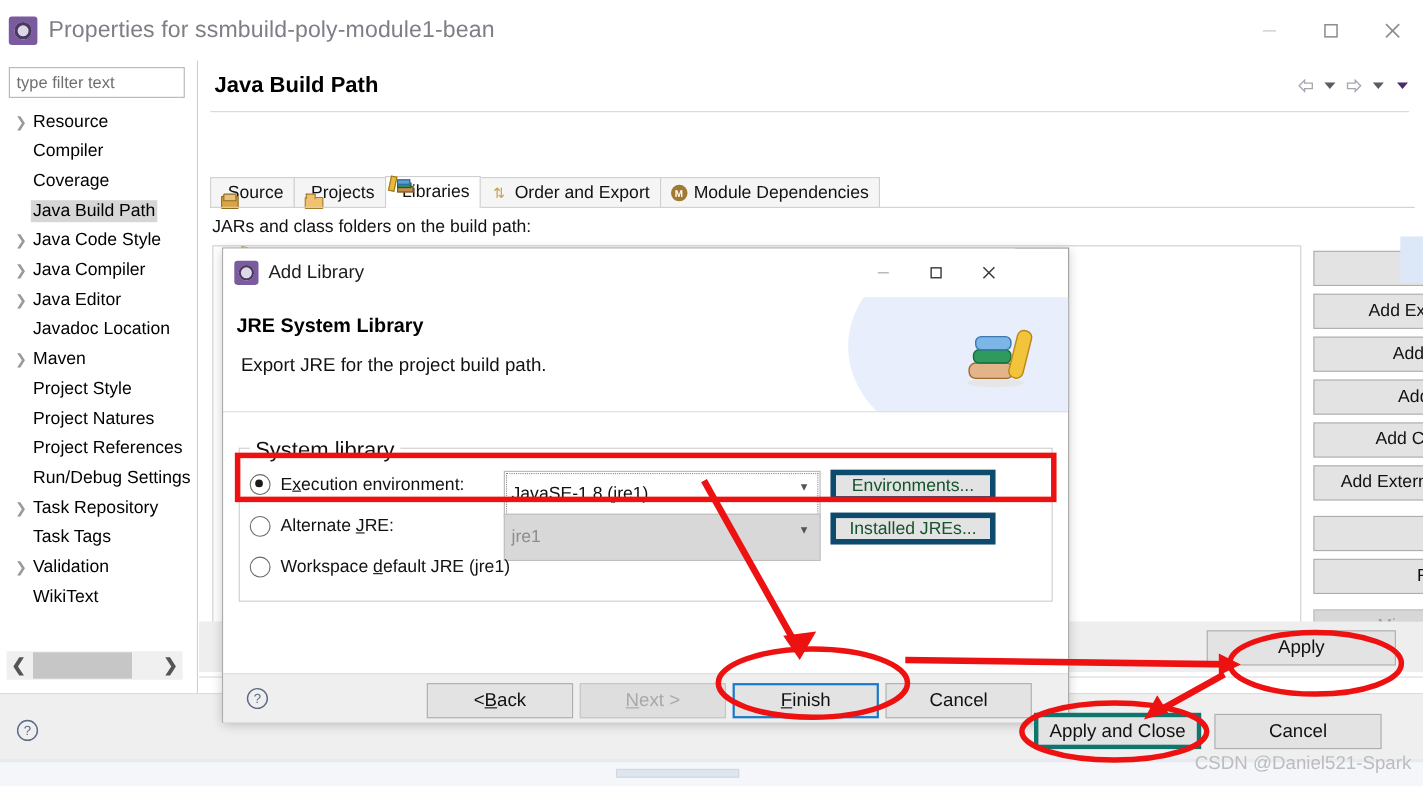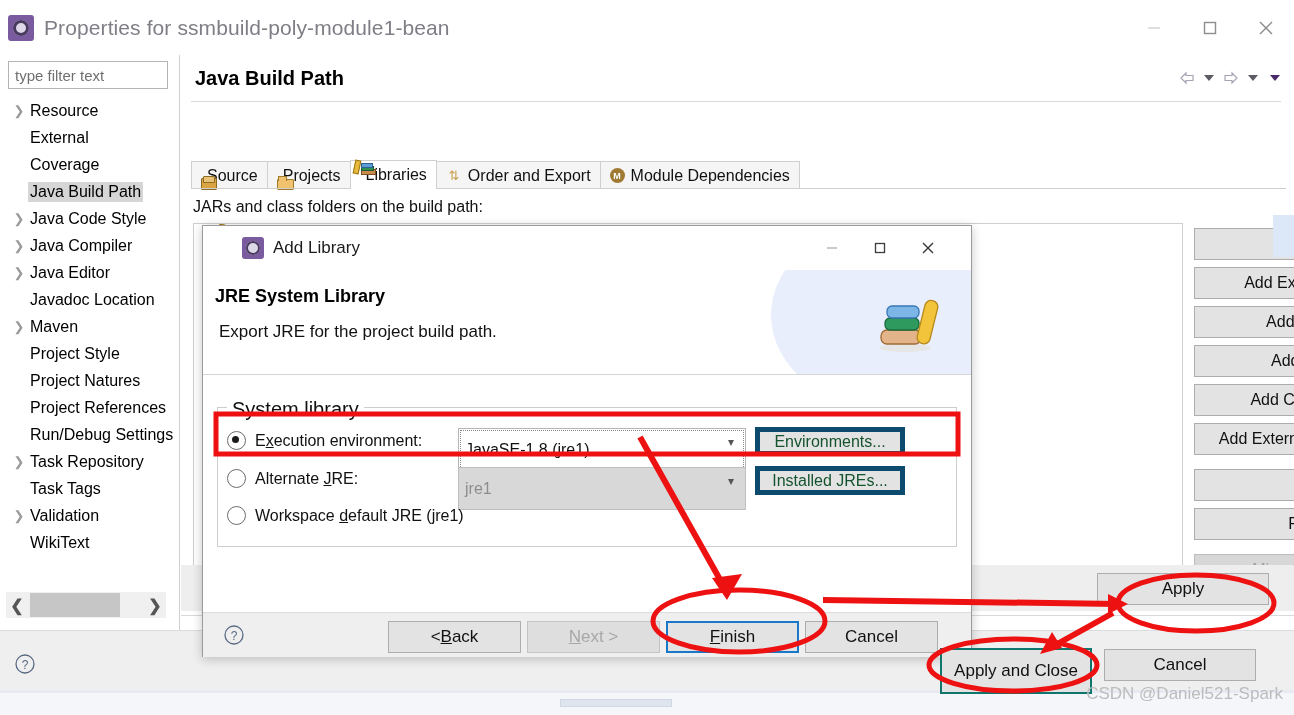--- a/index.html
+++ b/index.html
@@ -137,22 +137,22 @@
     display:flex;align-items:center;justify-content:center;font-size:17px;color:#111;
   }
 
   
   #props-bottombar{
     position:absolute;left:0;top:630px;width:1294px;height:60px;background:#efefef;
     border-top:1px solid #dcdcdc;
   }
   #help-icon-bottom{position:absolute;left:14px;top:22px;width:22px;height:22px;}
   #apply-close-btn{
-    position:absolute;left:940px;top:648px;width:152px;height:46px;
-    background:#e3e3e3;border:2px solid #0f766e;box-sizing:border-box;
+    position:absolute;left:940px;top:648px;width:152px;height:33px;
+    background:#e3e3e3;border:4px solid #0f766e;box-sizing:border-box;
     display:flex;align-items:center;justify-content:center;font-size:17px;color:#111;z-index:6;
   }
   #cancel-btn-main{
     position:absolute;left:1104px;top:649px;width:152px;height:32px;
     background:#e3e3e3;border:1px solid #adadad;box-sizing:border-box;
     display:flex;align-items:center;justify-content:center;font-size:17px;color:#111;z-index:6;
   }
   #watermark{
     position:absolute;right:10px;top:684px;font-size:17px;color:#bcbcbc;z-index:7;white-space:nowrap;
   }
@@ -161,21 +161,21 @@
   #page-outside{position:absolute;left:0;top:690px;width:1294px;height:25px;background:#f4f6fa;}
   #page-outside .edge{position:absolute;left:0;top:0;width:1294px;height:3px;background:#e7eaf1;}
   #page-outside .stub{position:absolute;left:560px;top:9px;width:112px;height:8px;background:#dfe5ee;border:1px solid #d0d8e4;box-sizing:border-box;}
 
   
   #add-lib-dialog{
     position:absolute;left:202px;top:225px;width:770px;height:432px;
     background:#ffffff;border:1px solid #9a9a9a;box-sizing:border-box;
     box-shadow:0 2px 10px rgba(0,0,0,.22);z-index:5;
   }
-  #dlg-titlebar{position:absolute;left:0;top:0;width:720px;height:44px;background:#fff;display:flex;align-items:center;padding-left:29px;}
+  #dlg-titlebar{position:absolute;left:0;top:0;width:720px;height:44px;background:#fff;display:flex;align-items:center;}
   #dlg-app-icon{width:22px;height:22px;margin-left:10px;margin-right:9px;background:#7a5ba0;border-radius:3px;position:relative;flex:none;}
   #dlg-app-icon::before{content:"";position:absolute;left:4px;top:4px;width:14px;height:14px;border-radius:50%;background:#ddd8e8;box-shadow:inset 0 0 0 2px #4a3a60;}
   #dlg-title-text{font-size:17px;color:#1b1b1b;}
   .dlg-win-btns{position:absolute;right:0;top:0;height:44px;display:flex;align-items:center;}
   .dlg-win-btn{width:48px;height:44px;display:flex;align-items:center;justify-content:center;}
 
   #dlg-banner{
     position:absolute;left:0;top:44px;width:768px;height:104px;background:#ffffff;overflow:hidden;
   }
   #dlg-banner-swoosh{
@@ -256,21 +256,21 @@
 
     <div id="left-panel">
       <input id="filter-input" type="text" placeholder="type filter text" value="type filter text" style="">
       <div id="tree">
           <div class="tree-item">
             <span class="tree-arrow">❯</span>
             <span class="tree-label">Resource</span>
           </div>
           <div class="tree-item">
             <span class="tree-arrow empty">❯</span>
-            <span class="tree-label">External</span>
+            <span class="tree-label">Compiler</span>
           </div>
           <div class="tree-item">
             <span class="tree-arrow empty">❯</span>
             <span class="tree-label">Coverage</span>
           </div>
           <div class="tree-item selected">
             <span class="tree-arrow empty">❯</span>
             <span class="tree-label">Java Build Path</span>
           </div>
           <div class="tree-item">

